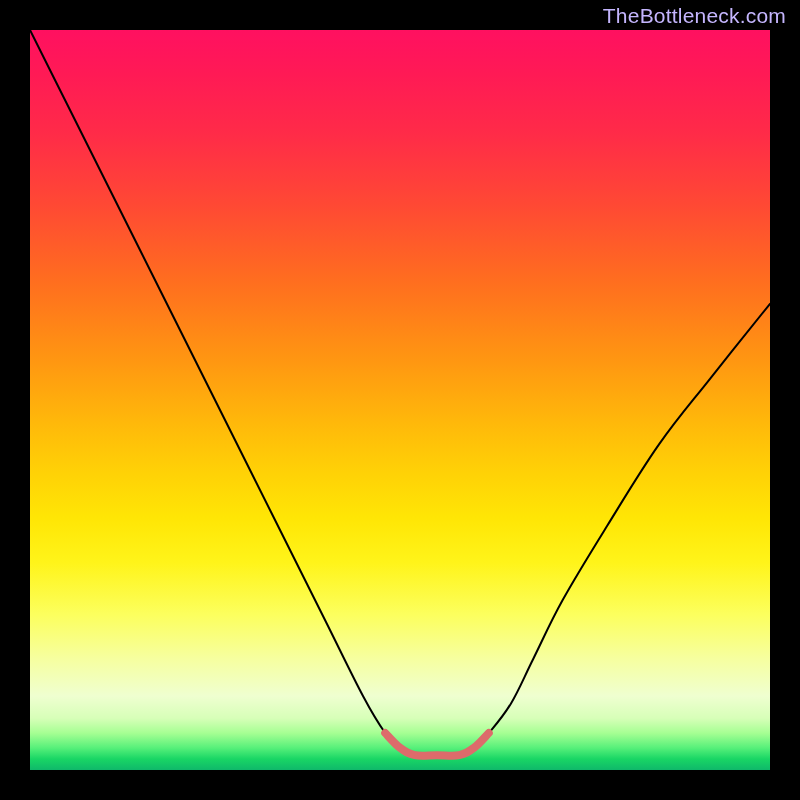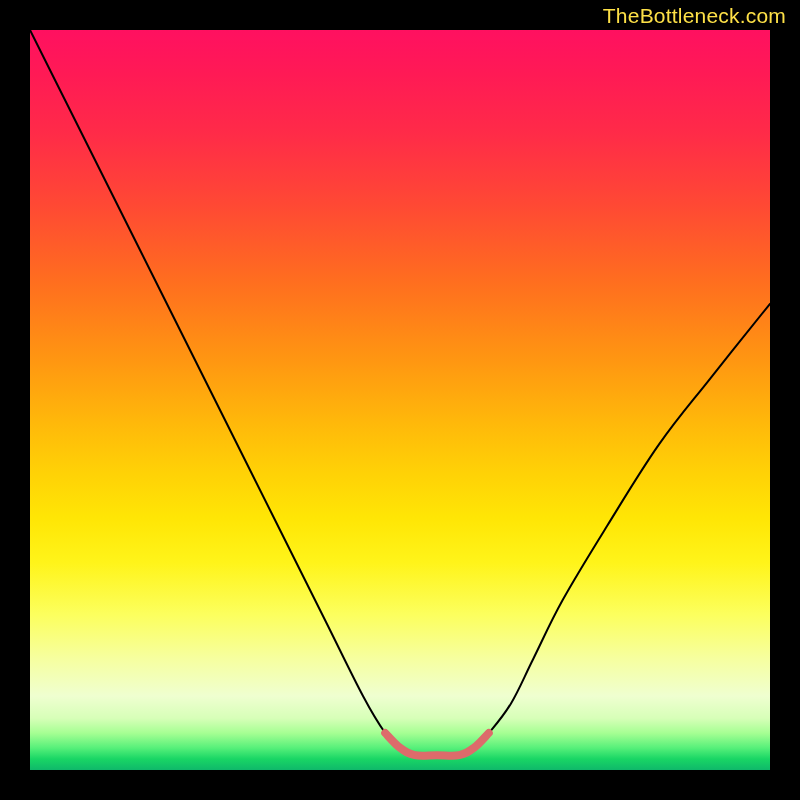--- a/index.html
+++ b/index.html
@@ -49,21 +49,21 @@
     position: absolute;
     left: 0;
     top: 0;
     width: 740px;
     height: 740px;
   }
   .watermark {
     position: absolute;
     top: 4px;
     right: 14px;
-    color: #fde047;
+    color: #c4b5fd;
     font-size: 21px;
     font-weight: 500;
     letter-spacing: 0.2px;
     user-select: none;
   }
 </style>
 </head>
 <body>
 
 <div class="frame">

